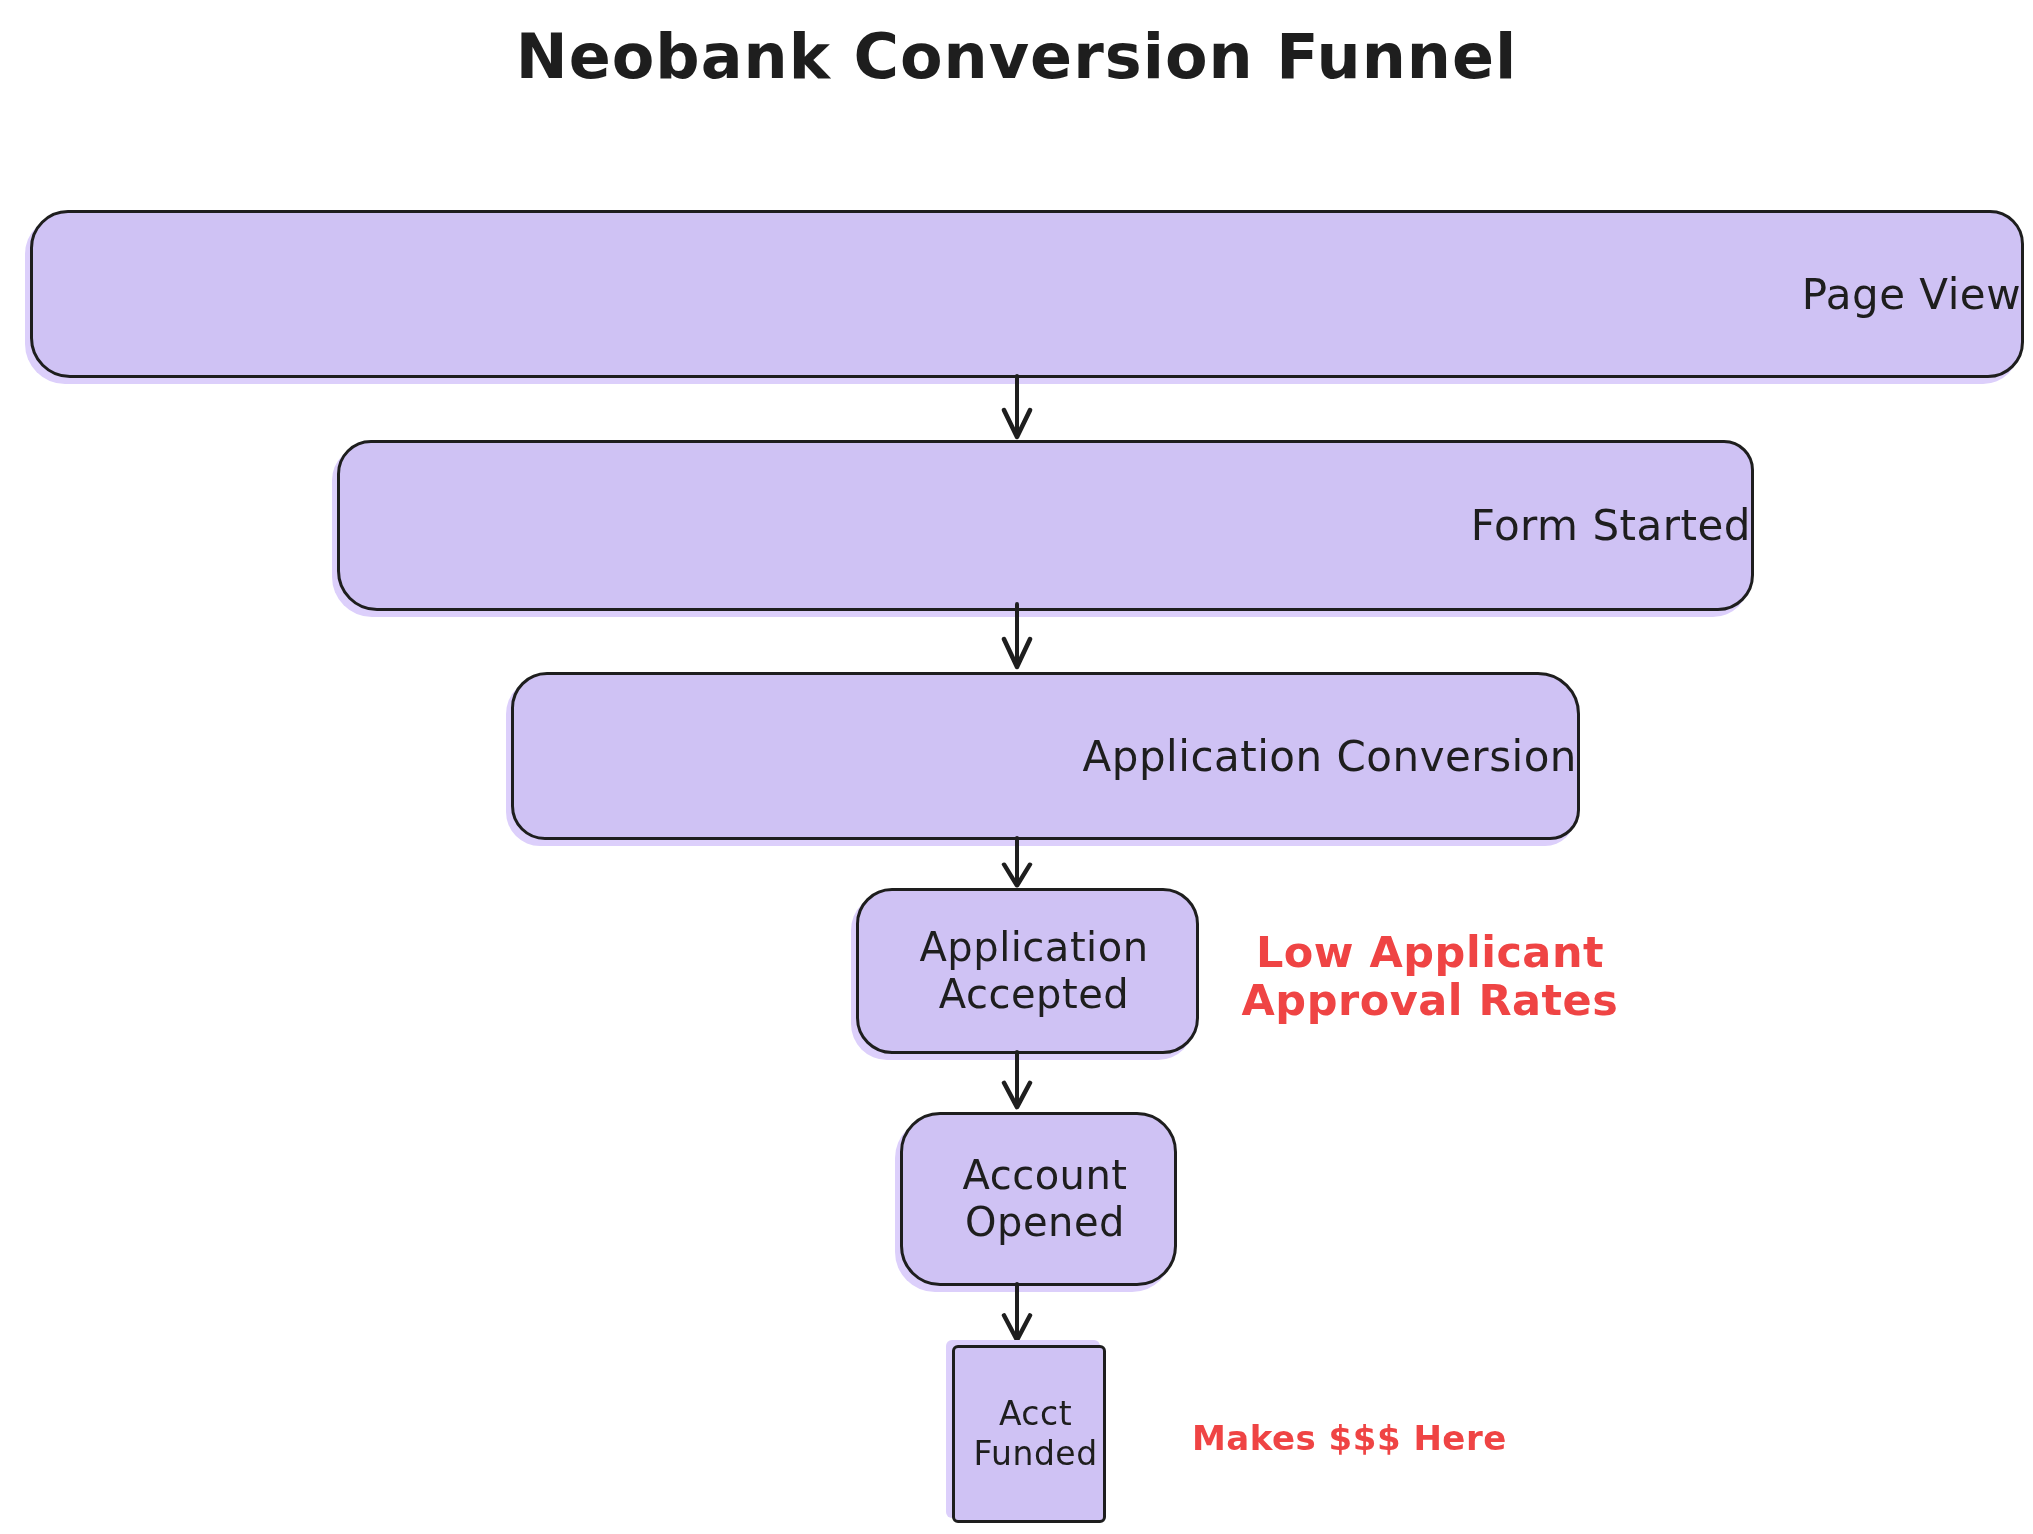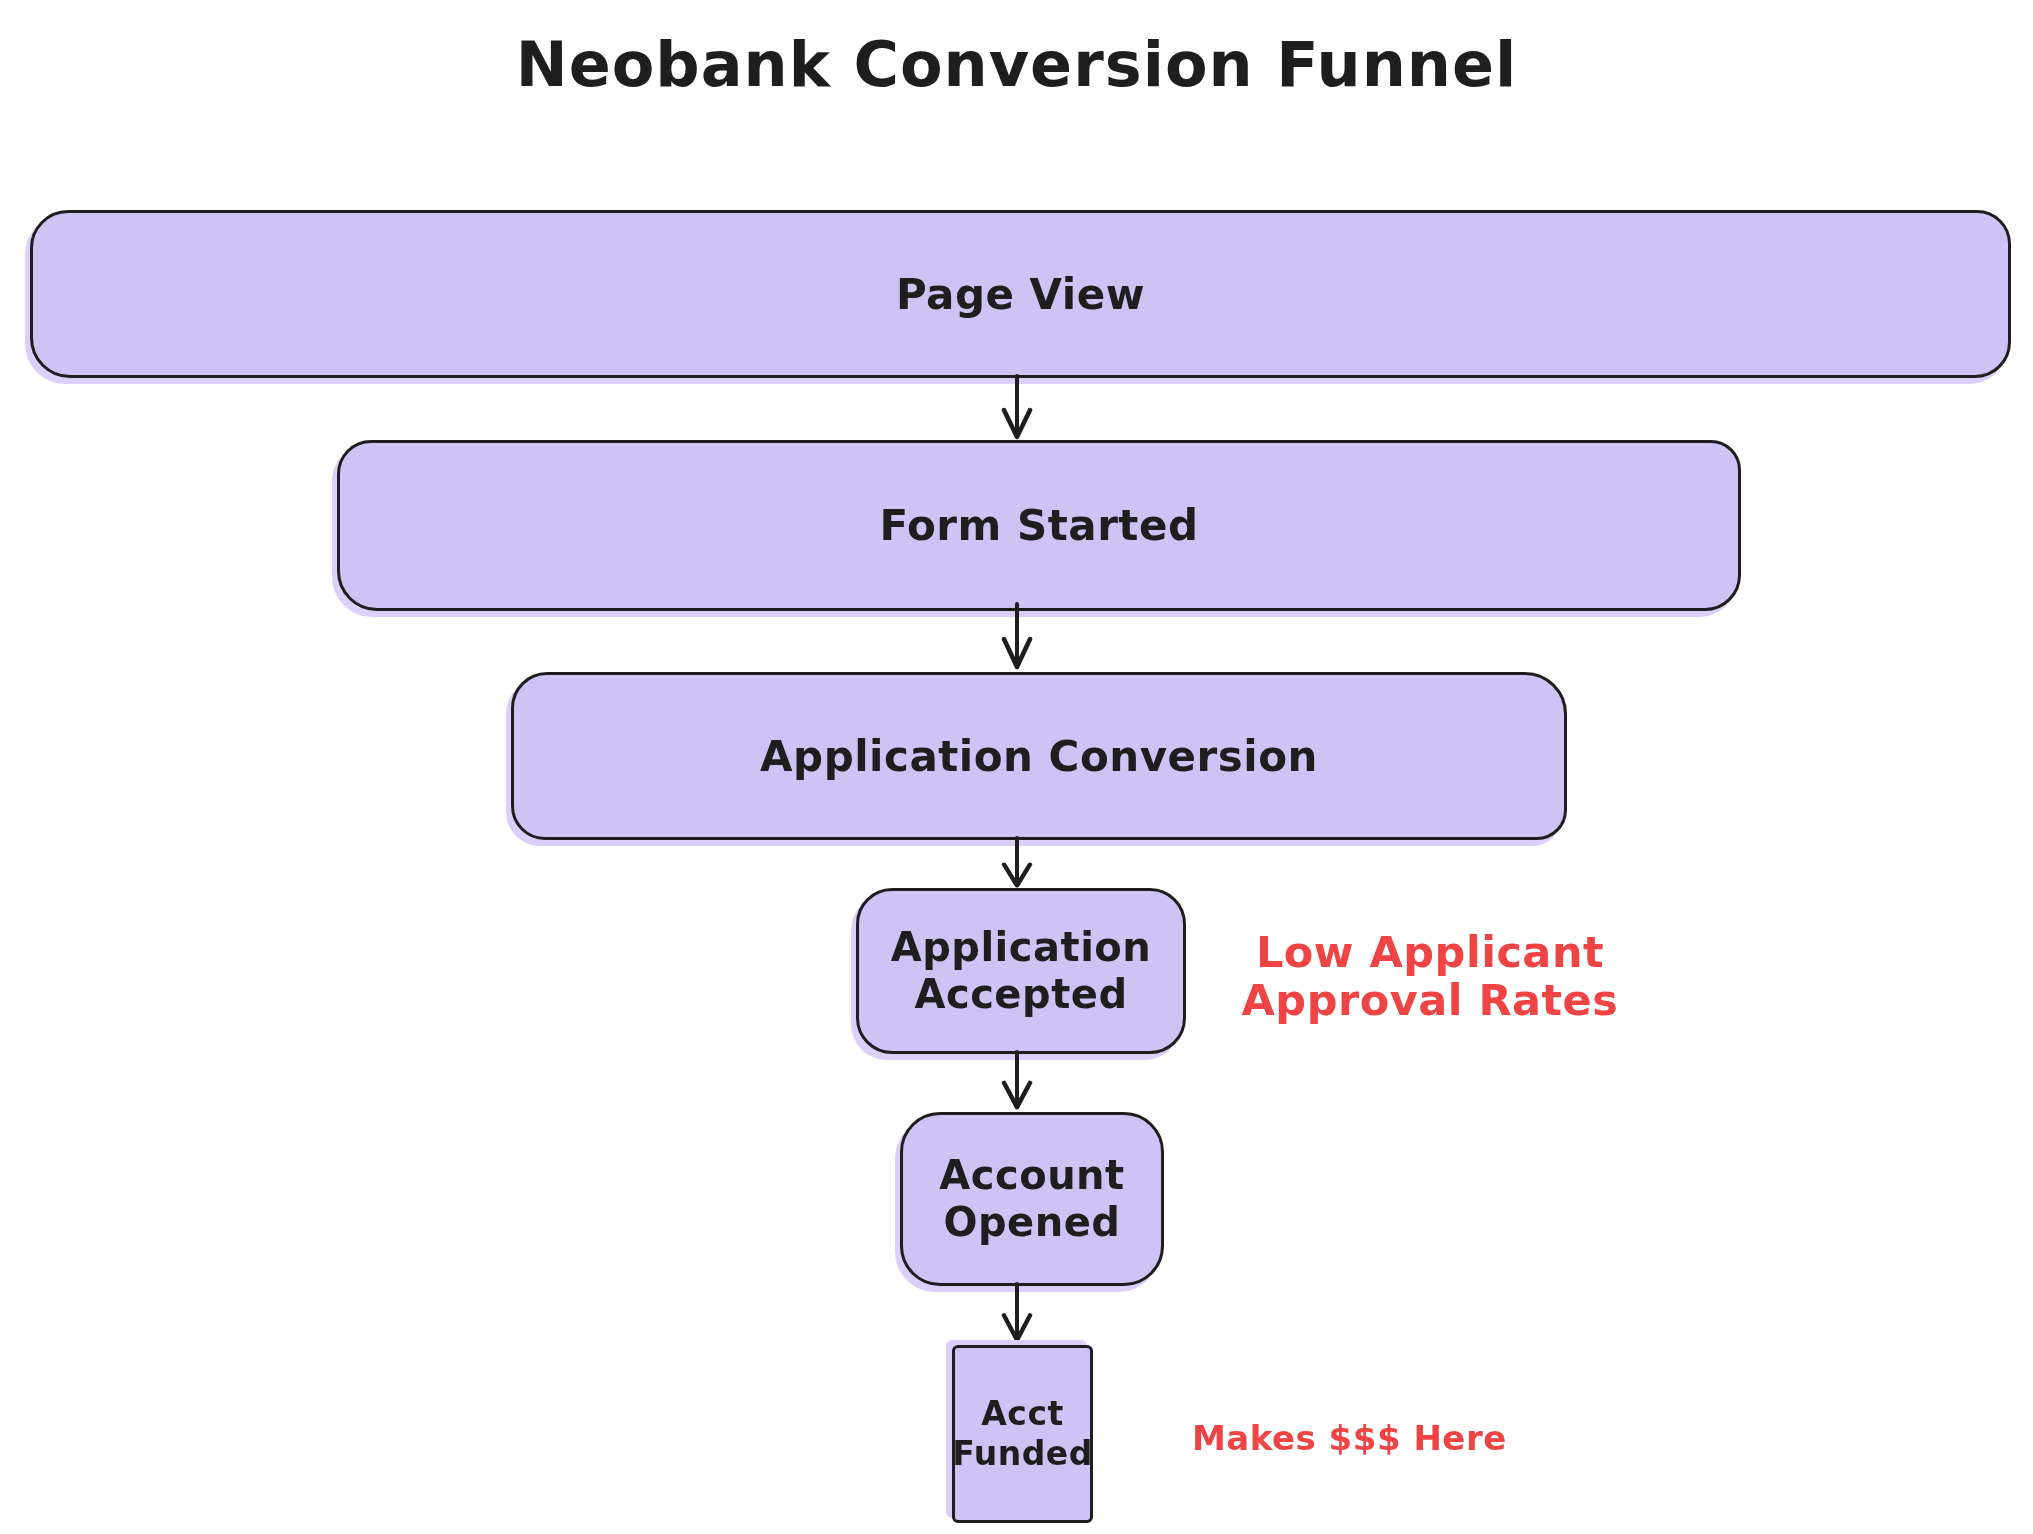--- a/index.html
+++ b/index.html
@@ -8,39 +8,40 @@
     width: 2033px;
     height: 1534px;
     background: #ffffff;
     font-family: "DejaVu Sans", sans-serif;
     color: #1e1e1e;
     overflow: hidden;
   }
   .title {
     position: absolute;
     left: 0; right: 0; top: 12px;
-    margin: 16px;
+    margin: 8px;
     text-align: center;
     font-size: 62px;
     font-weight: 700;
     letter-spacing: 1px;
     color: #1e1e1e;
   }
   .stage {
     position: absolute;
     display: flex;
     align-items: center;
-    justify-content: center;
+    justify-content: flex-end;
     text-align: center;
     background: #cfc2f4;
     border: 3.5px solid #1e1e1e;
-    font-weight: 700;
+    font-weight: 400;
     letter-spacing: 0.5px;
     color: #1e1e1e;
     box-shadow: -5px 6px 0 0 #dccffb;
+    padding-left: 13px;
   }
   .stage-1 { left: 30px;  top: 210px;  width: 1975px; height: 162px; border-radius: 38px 34px 36px 40px; font-size: 42px; }
   .stage-2 { left: 337px; top: 440px;  width: 1398px; height: 165px; border-radius: 34px 30px 36px 40px; font-size: 42px; }
   .stage-3 { left: 511px; top: 672px;  width: 1050px; height: 162px; border-radius: 36px 42px 30px 34px; font-size: 42px; }
   .stage-4 { left: 856px; top: 888px;  width: 324px;  height: 160px; border-radius: 36px; font-size: 40px; line-height: 1.18; }
   .stage-5 { left: 892px; top: 1112px; width: 258px;  height: 168px; border-radius: 40px; font-size: 40px; line-height: 1.18; margin-left: 8px; }
   .stage-6 { left: 952px; top: 1345px; width: 135px;  height: 172px; border-radius: 6px; font-size: 33px; line-height: 1.2;
              box-shadow: -6px -5px 0 0 #dccffb; }
   .arrow { position: absolute; width: 44px; }
   .a1 { left: 995px; top: 374px;  height: 66px; }

